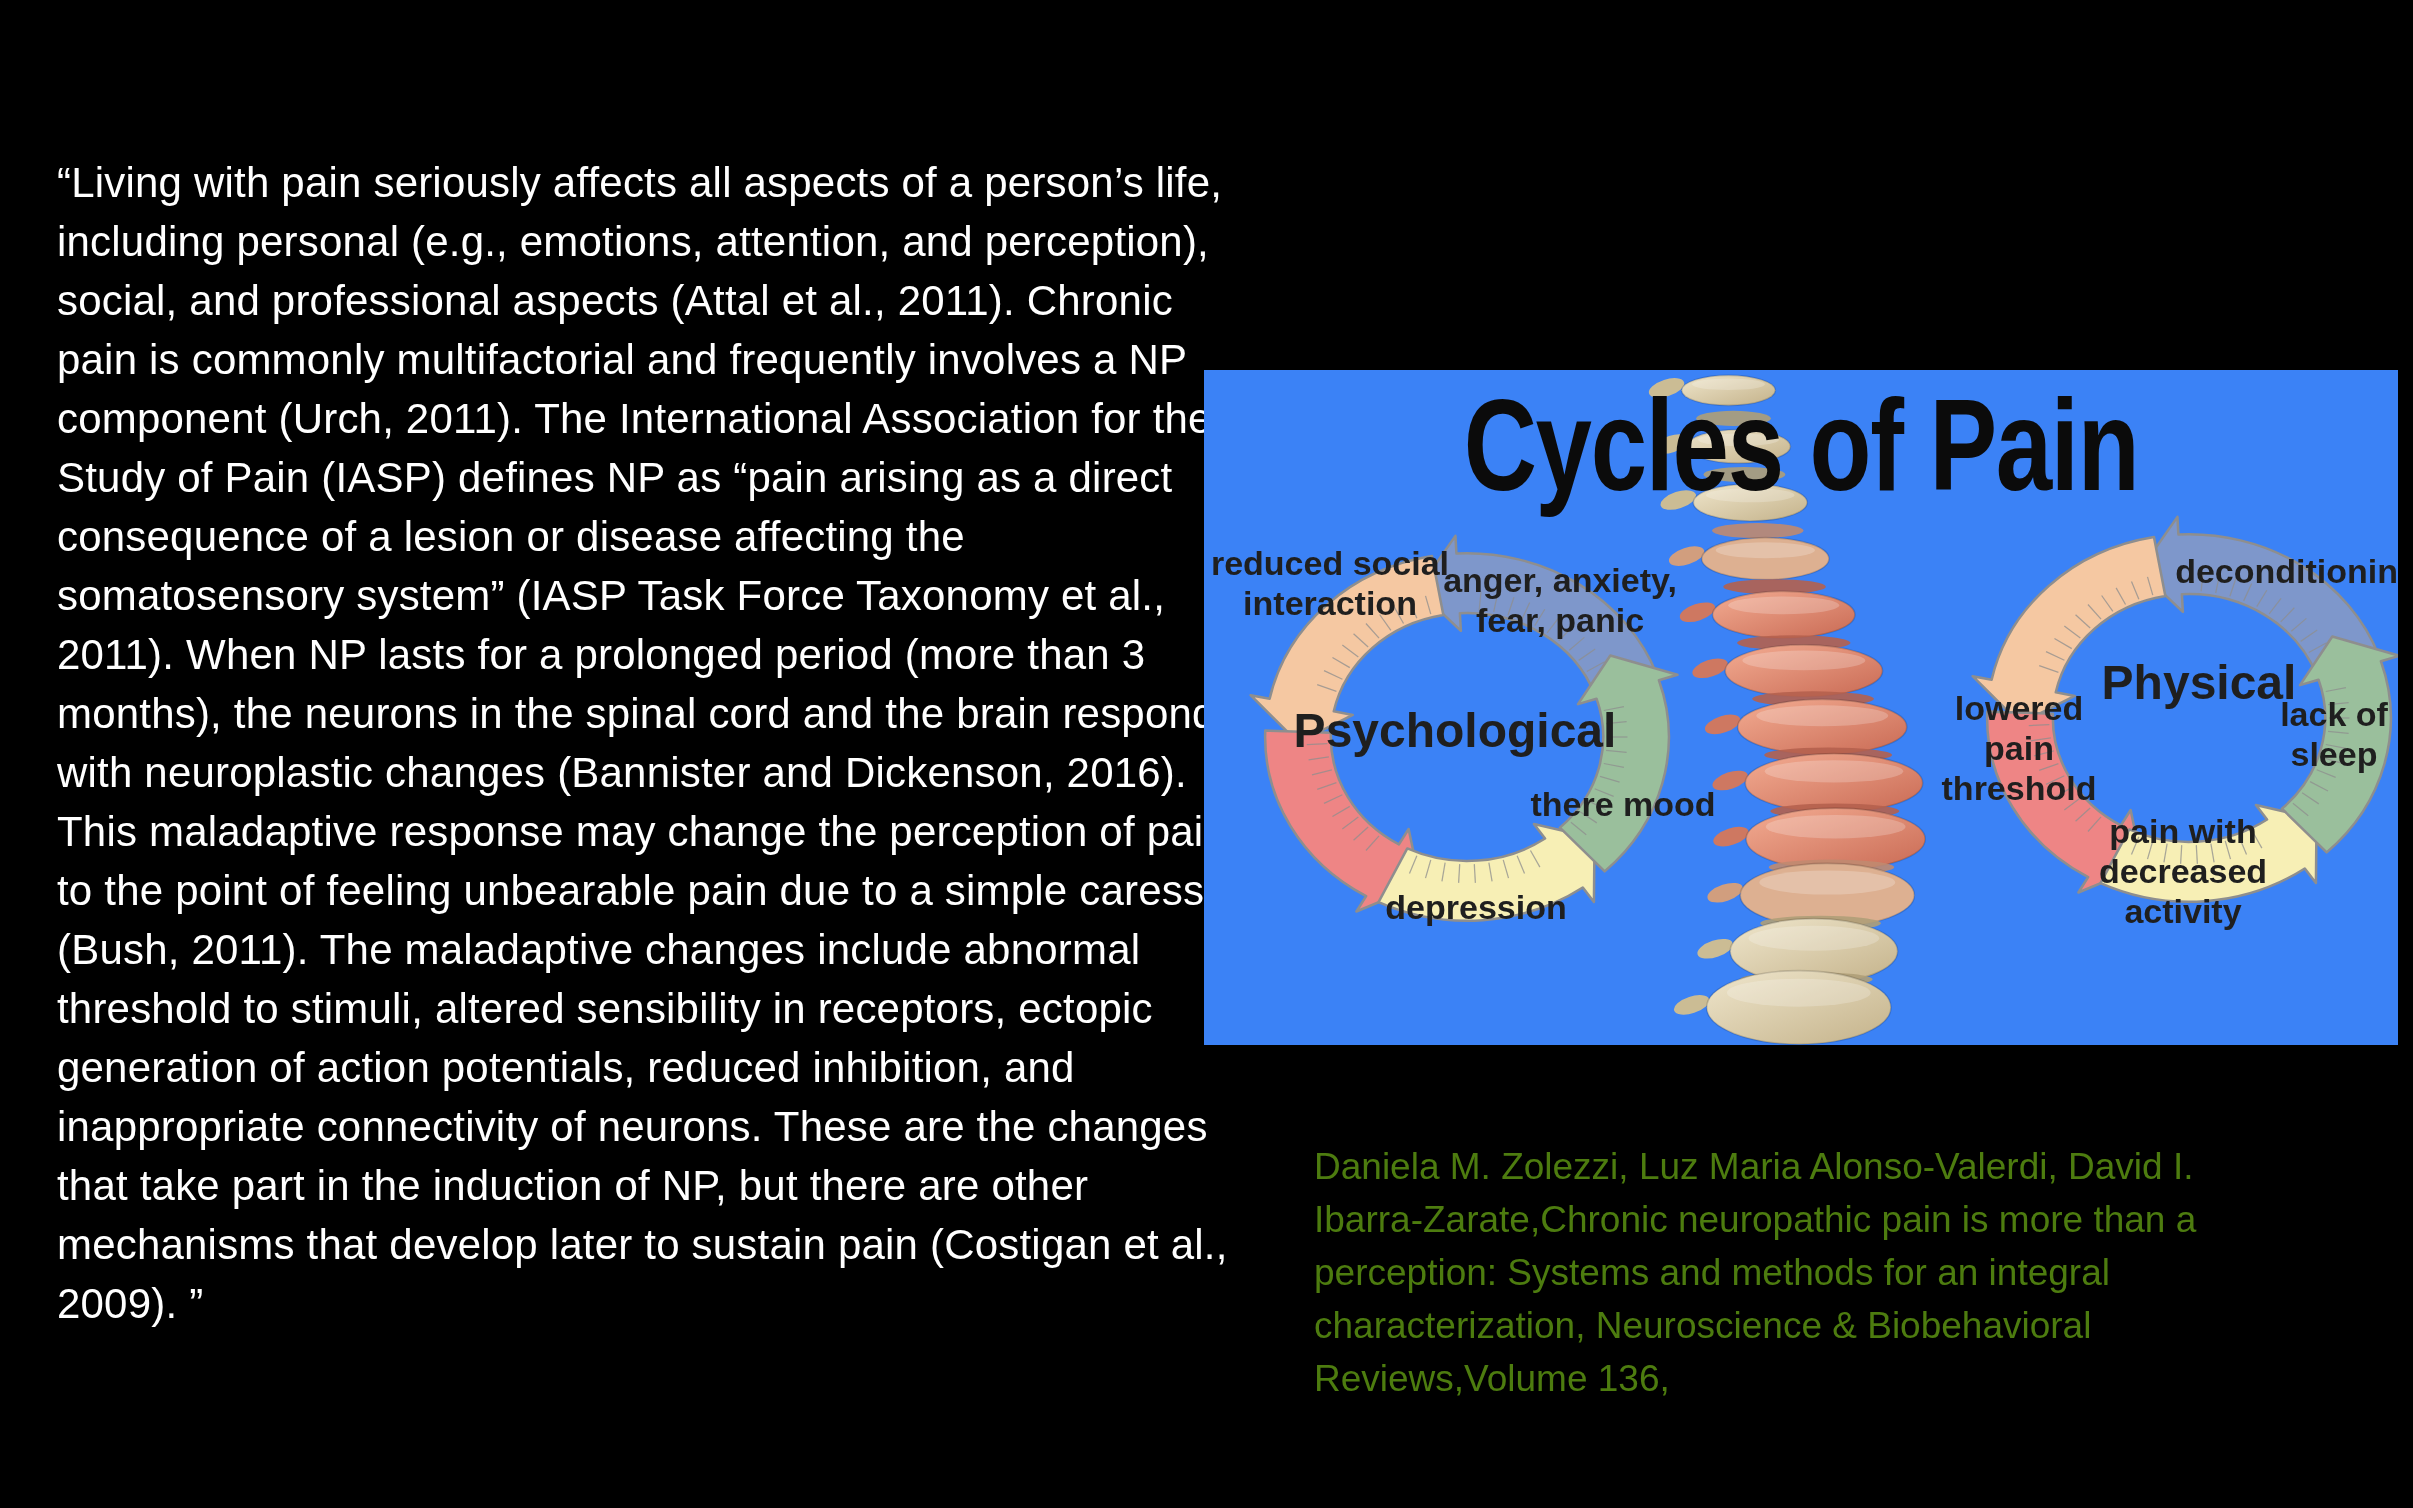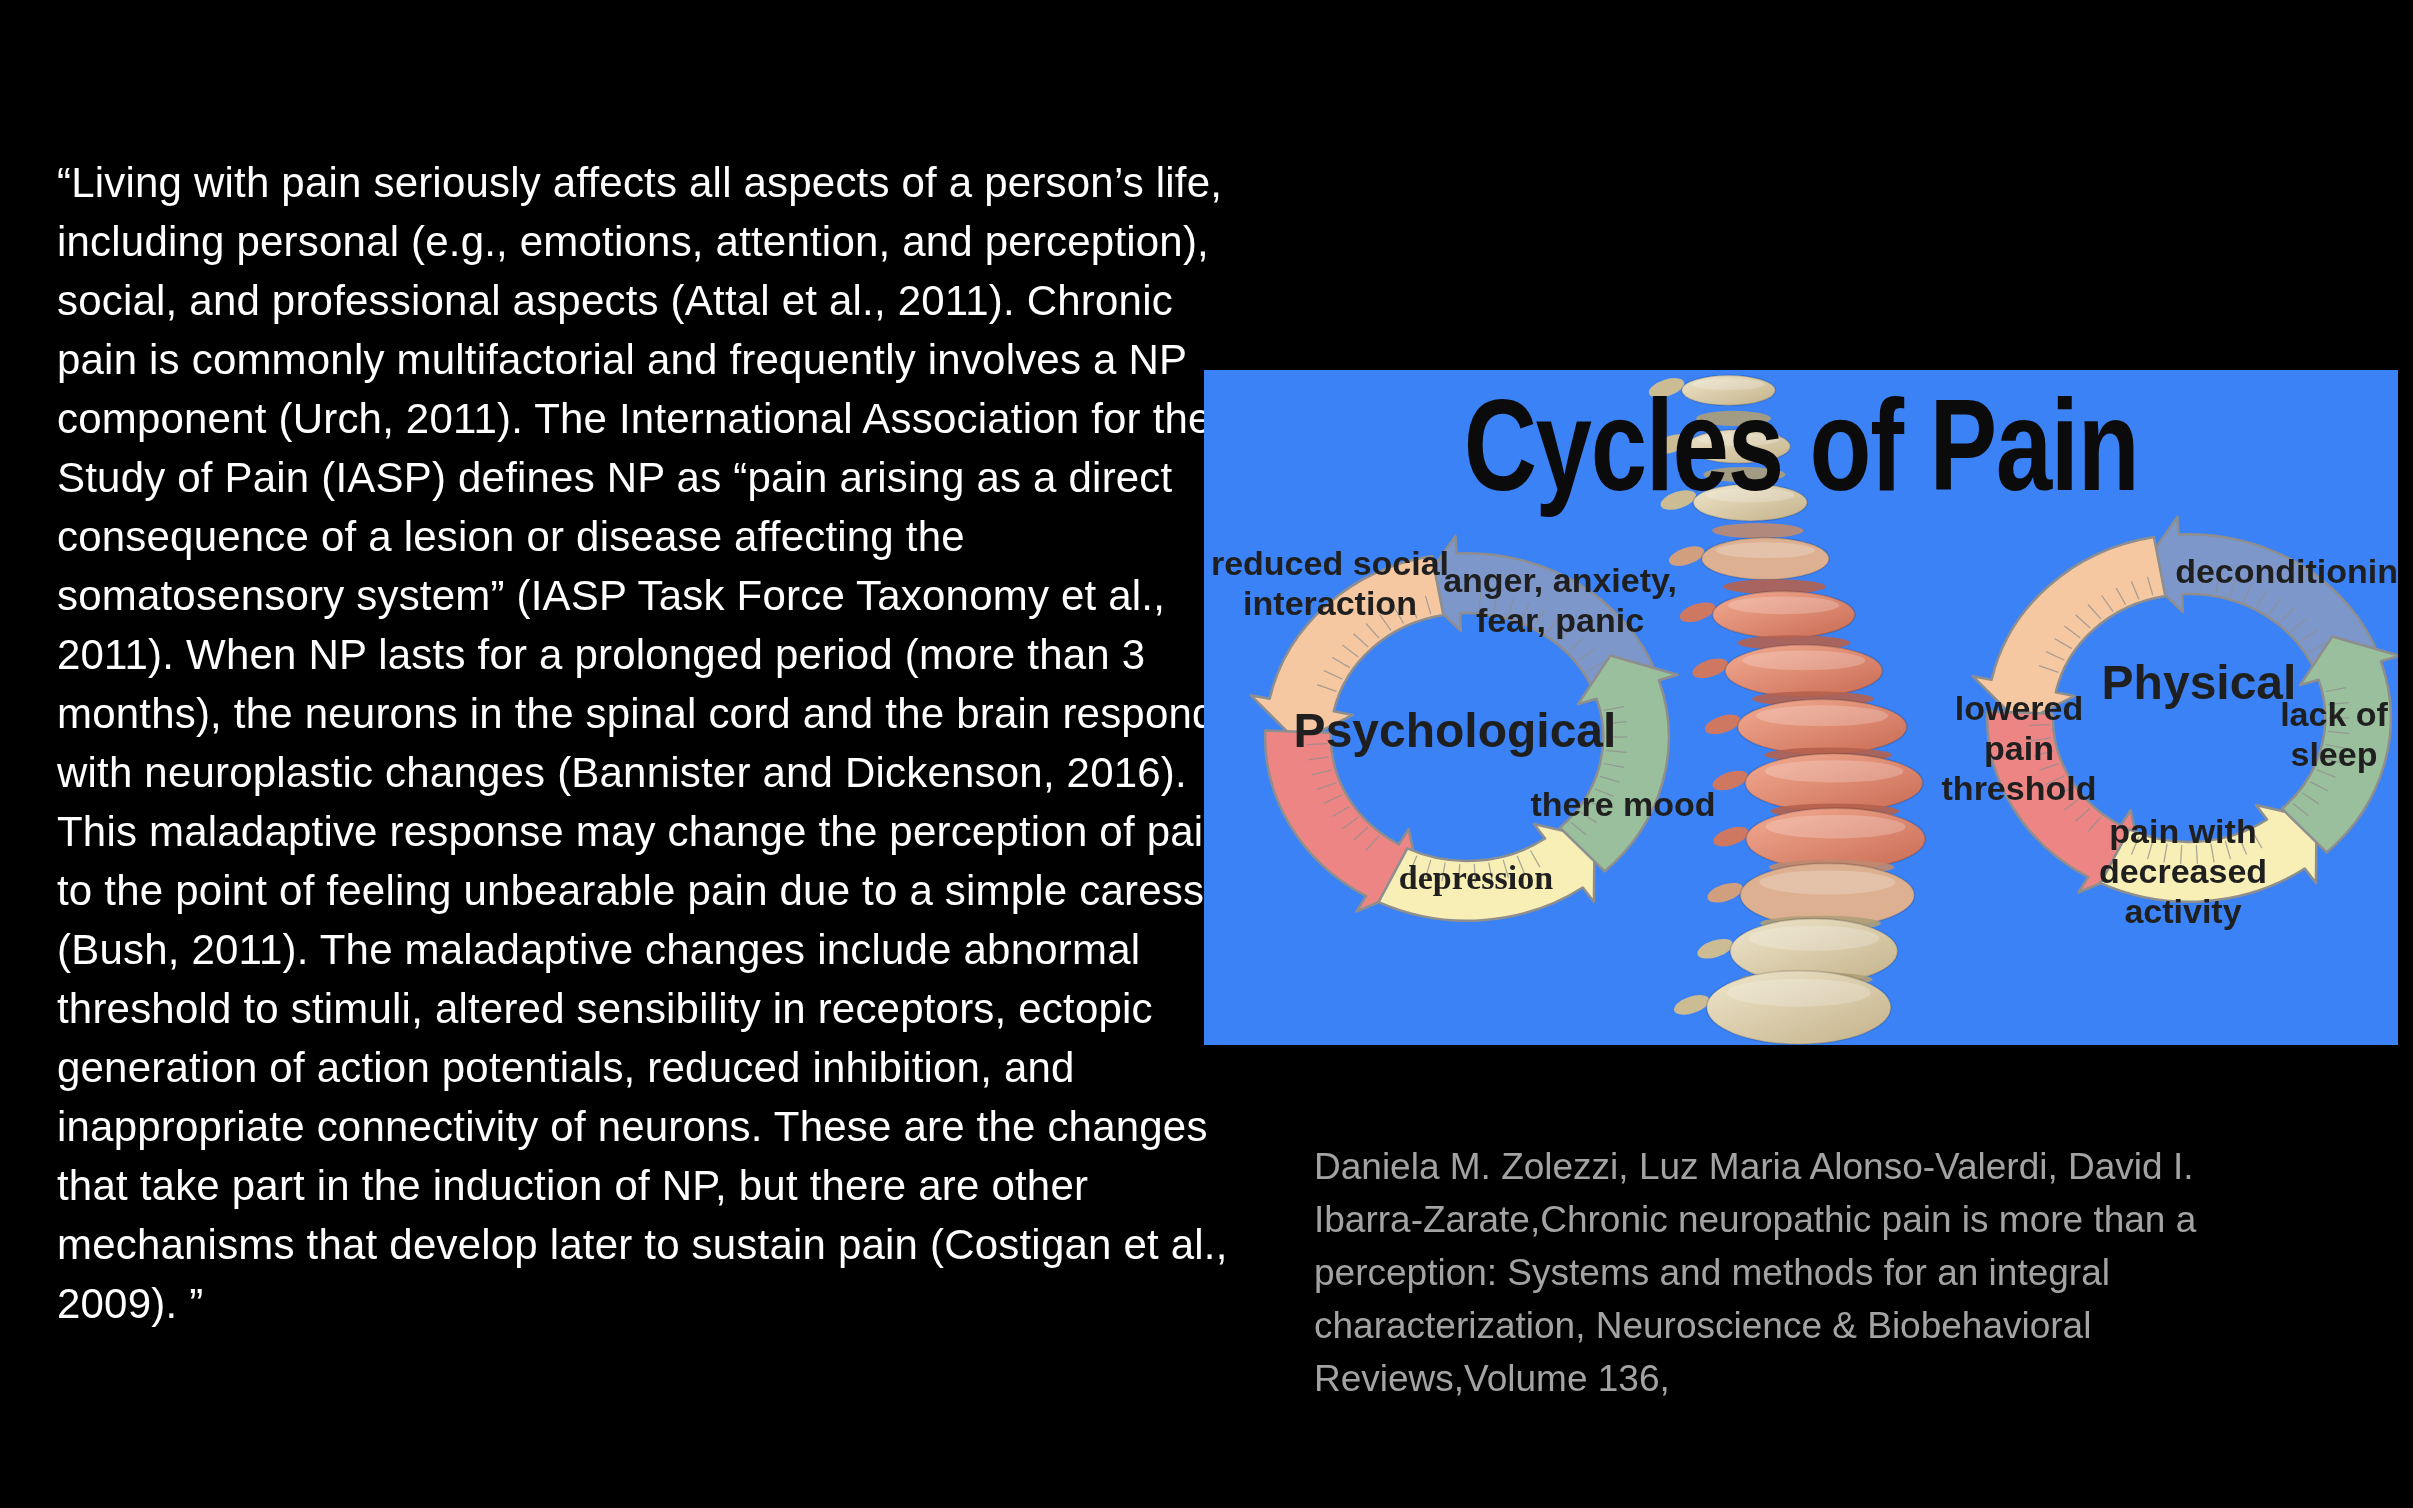--- a/index.html
+++ b/index.html
@@ -33,30 +33,30 @@
     text-align:center;font-weight:bold;color:#1f1f1f;
     font-size:34px;line-height:1.18;z-index:5;
   }
   .lbl.big{font-size:48px;line-height:1;}
   .nowrap{white-space:nowrap;}
   #lbl-reduced{left:126px;top:213px;width:251px;}
   #lbl-anger{left:356px;top:230px;width:260px;}
   #lbl-psych-center{left:251px;top:361px;}
   #lbl-increased{left:101px;top:463px;width:194px;}
   #lbl-poormood{left:419px;top:434px;}
-  #lbl-depression{left:272px;top:508px;font-family:Liberation Serif, serif;}
+  #lbl-depression{left:272px;top:537px;}
   #lbl-activity{left:830px;top:208px;width:183px;}
   #lbl-decond{left:1093px;top:201px;}
   #lbl-phys-center{left:980px;top:313px;margin-left:15px;}
   #lbl-lowered{left:815px;top:378px;width:173px;}
   #lbl-lack{left:1130px;top:364px;width:136px;}
   #lbl-painwith{left:979px;top:501px;width:203px;}
   .citation{
     position:absolute;left:1314px;top:1140px;width:976px;
-    color:#a3a3a3;font-size:37px;line-height:53px;font-weight:400;
+    color:#4d7c0f;font-size:37px;line-height:53px;font-weight:400;
   }
 </style>
 </head>
 <body>
 
 <div class="quote">“Living with pain seriously affects all aspects of a person’s life, including personal (e.g., emotions, attention, and perception), social, and professional aspects (Attal et al., 2011). Chronic pain is commonly multifactorial and frequently involves a NP component (Urch, 2011). The International Association for the Study of Pain (IASP) defines NP as “pain arising as a direct consequence of a lesion or disease affecting the somatosensory system” (IASP Task Force Taxonomy et al., 2011). When NP lasts for a prolonged period (more than 3 months), the neurons in the spinal cord and the brain respond with neuroplastic changes (Bannister and Dickenson, 2016). This maladaptive response may change the perception of pain to the point of feeling unbearable pain due to a simple caress (Bush, 2011). The maladaptive changes include abnormal threshold to stimuli, altered sensibility in receptors, ectopic generation of action potentials, reduced inhibition, and inappropriate connectivity of neurons. These are the changes that take part in the induction of NP, but there are other mechanisms that develop later to sustain pain (Costigan et al., 2009). ”</div>
 
 <div class="figure">
   <svg id="spine" viewBox="0 0 430 808">
       <defs>

